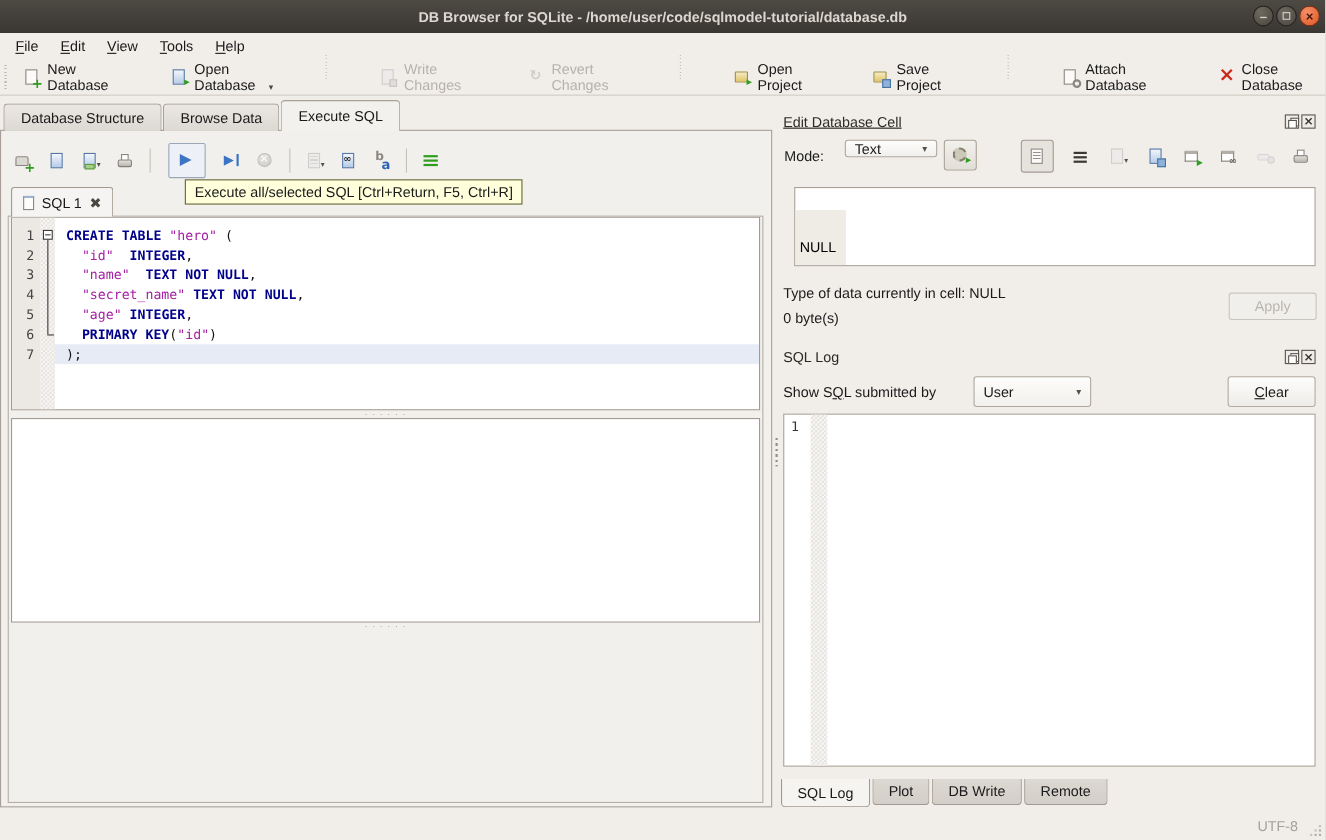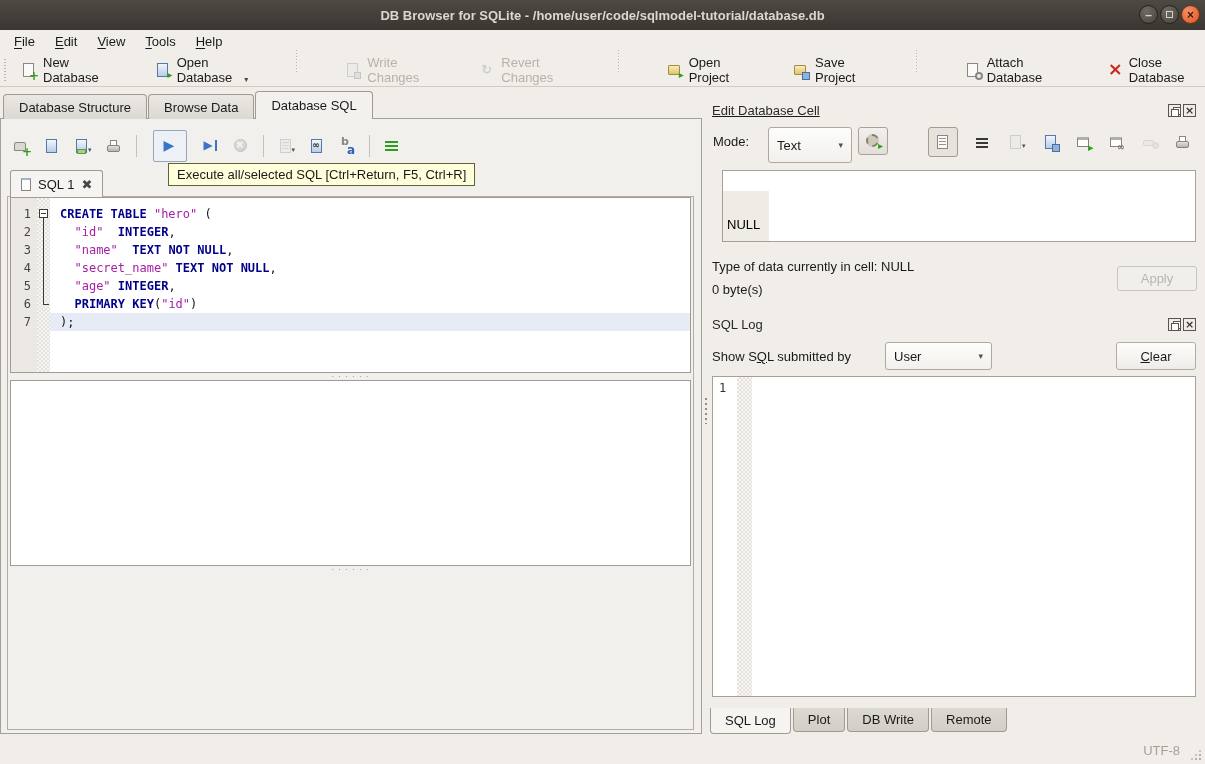--- a/index.html
+++ b/index.html
@@ -141,21 +141,21 @@
   .dockbtn { width:13px; height:13px; border:1px solid #59554e; background:#efece7; position:relative; }
   .float-icon::before { content:""; position:absolute; left:4px; top:2px; width:6px; height:6px; border:1px solid #59554e; background:#fff; }
   .float-icon::after { content:""; position:absolute; left:2px; top:4px; width:6px; height:6px; border:1px solid #59554e; background:#fff; }
   .dock-close-icon::before { content:"×"; position:absolute; left:0; top:-1px; width:11px; text-align:center; font:bold 11px/13px "DejaVu Sans",sans-serif; color:#38352f; }
 
   #cell-header { top:102px;text-decoration:underline; }
   #mode-label { position:absolute; left:713px; top:134px; }
   .combo { position:absolute; background:linear-gradient(#fdfdfc,#f2f0ec); border:1px solid #b0a89f; border-radius:3px;
     display:flex; align-items:center; justify-content:space-between; padding:0 8px; }
   .combo .arrow { font-size:9px; color:#55524c; }
-  #mode-combo { left:768px; top:127px; width:84px; height:36px;align-items:center; }
+  #mode-combo { left:768px; top:127px; width:84px; height:16px;align-items:center; }
   .sqbtn { position:absolute; border:1px solid #aaa298; border-radius:3px; background:linear-gradient(#f3f1ed,#e2ded8);
     display:flex; align-items:center; justify-content:center; }
   #gear-btn { left:858px; top:127px; width:30px; height:28px; }
   #cell-toolbar { position:absolute; left:928px; top:127px; height:30px; display:flex; align-items:center; gap:17px; }
   .cellbtn { display:flex; align-items:center; justify-content:center; }
   .cellbtn.pressed { width:30px; height:30px; border:1px solid #a39b91; background:#e6e2dc; border-radius:3px; }
 
   #cell-editor { position:absolute; left:722px; top:170px; width:474px; height:72px; background:#fff; border:1px solid #a8a097; }
   #cell-editor .margin-strip { position:absolute; left:0; top:20px; bottom:0; width:46px; background:#efece6; }
   #cell-editor .cell-value { position:absolute; left:4px; top:2px; color:#000;margin-top:44px; }
@@ -256,21 +256,21 @@
         <div class="tb-btn">
           <span class="ic i-close-database-icon"></span>
           <span class="tb-label">Close Database</span>
         </div>
       </div>
   </div>
 
   <div id="main-tabs">
       <div class="tab">Database Structure</div>
       <div class="tab">Browse Data</div>
-      <div class="tab active">Database SQL</div>
+      <div class="tab active">Execute SQL</div>
     </div>
 
   <div id="left-frame"></div>
 
   <div id="sql-toolbar">
       <div class="sqlbtn">
         <span class="ic i-new-tab-icon"></span>
       </div>
       <div class="sqlbtn">
         <span class="ic i-open-sql-file-icon"></span>

